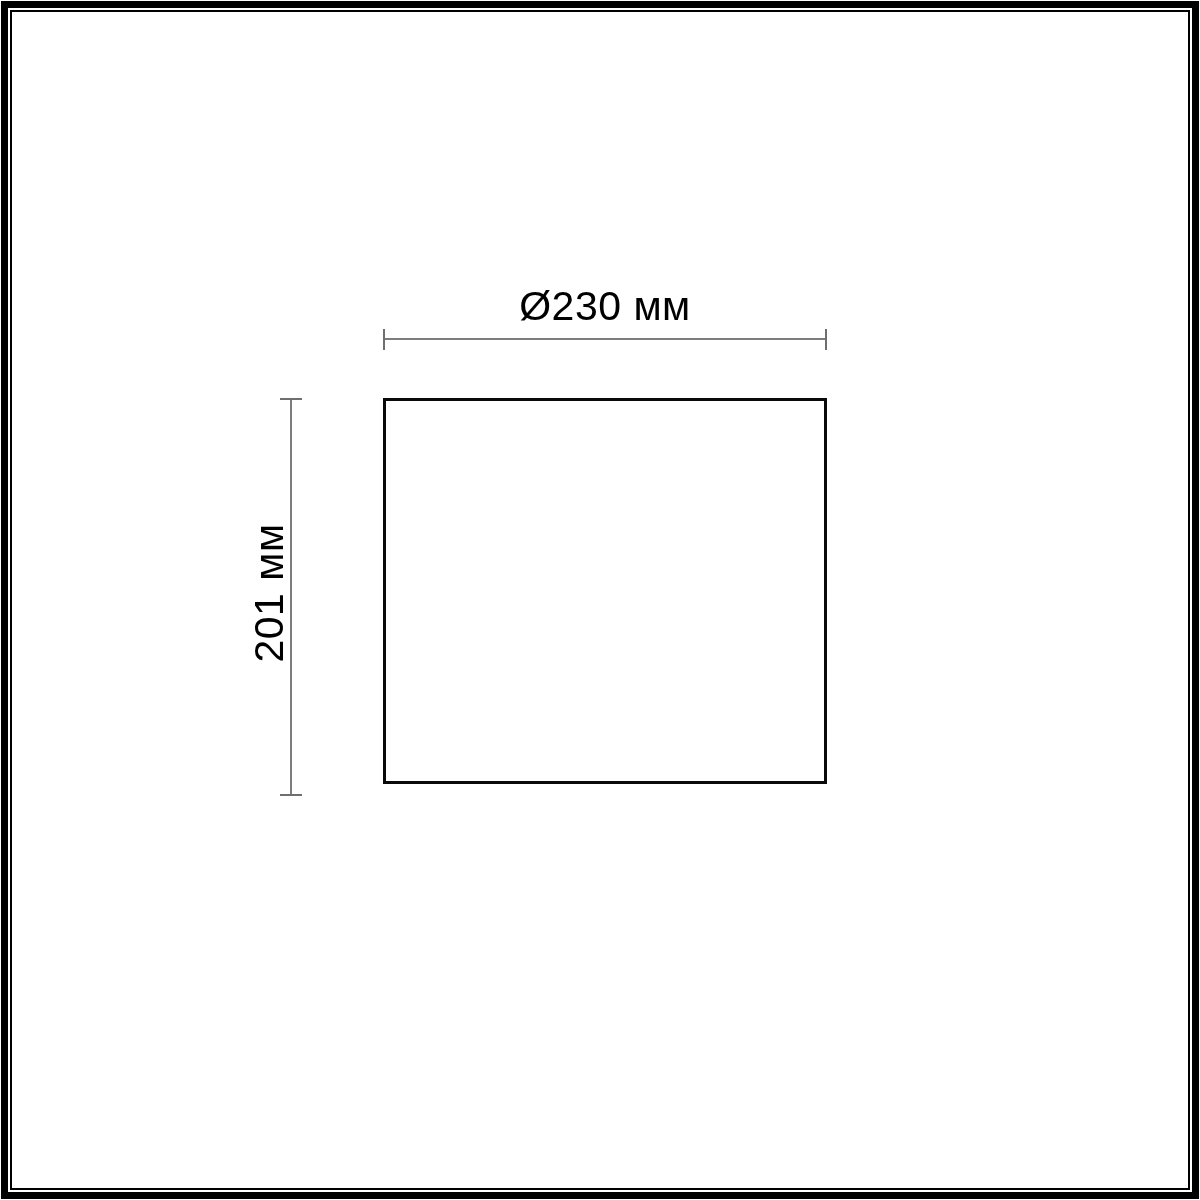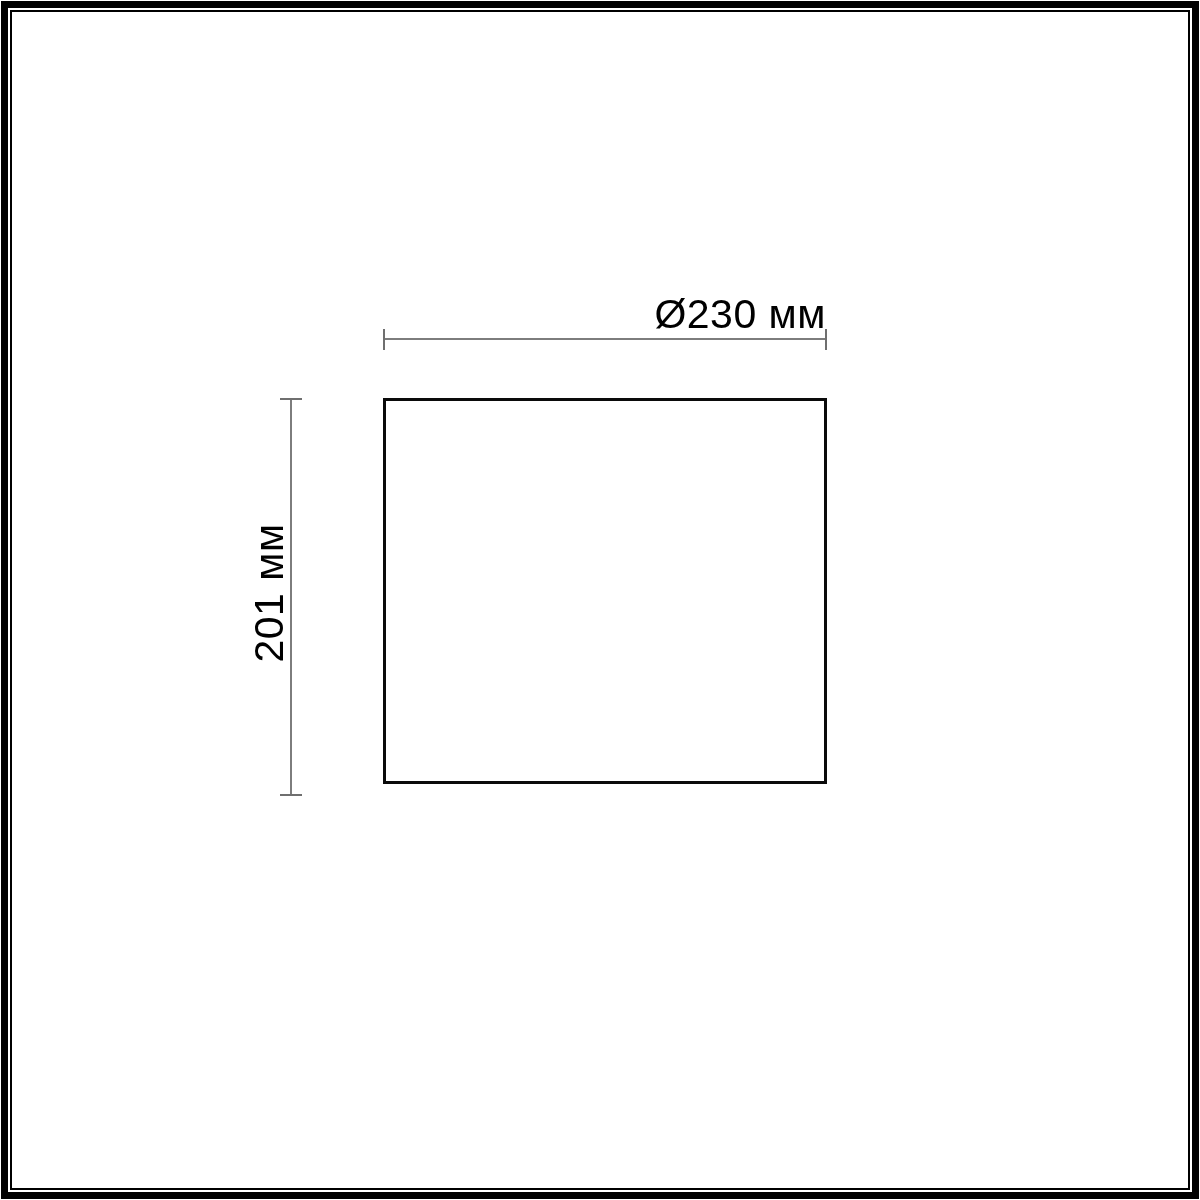--- a/index.html
+++ b/index.html
@@ -80,22 +80,22 @@
     position: absolute;
     color: #000000;
     font-size: 41px;
     font-weight: 400;
     letter-spacing: 0.5px;
     white-space: nowrap;
   }
   .dim-label.horizontal {
     left: 384px;
     width: 442px;
-    top: 292px;
-    text-align: right;
+    top: 284px;
+    text-align: center;
     line-height: 1.1;
   }
   .dim-label.vertical {
     left: 269px;
     top: 593px;
     transform: translate(-50%, -50%) rotate(-90deg);
     transform-origin: center center;
   }
 </style>
 </head>

